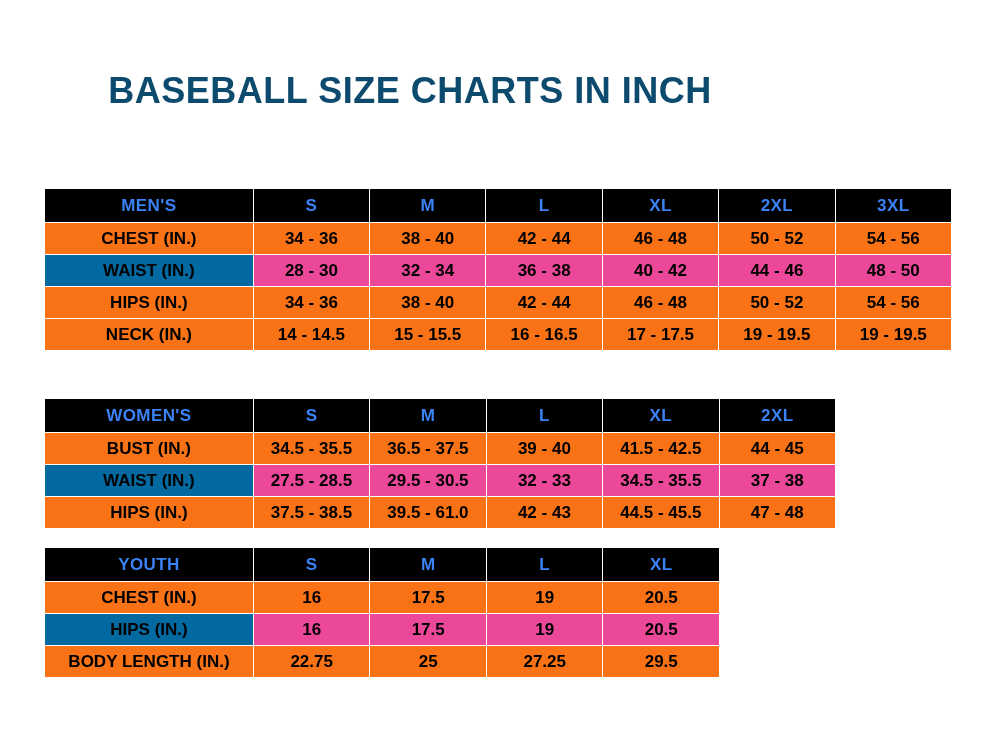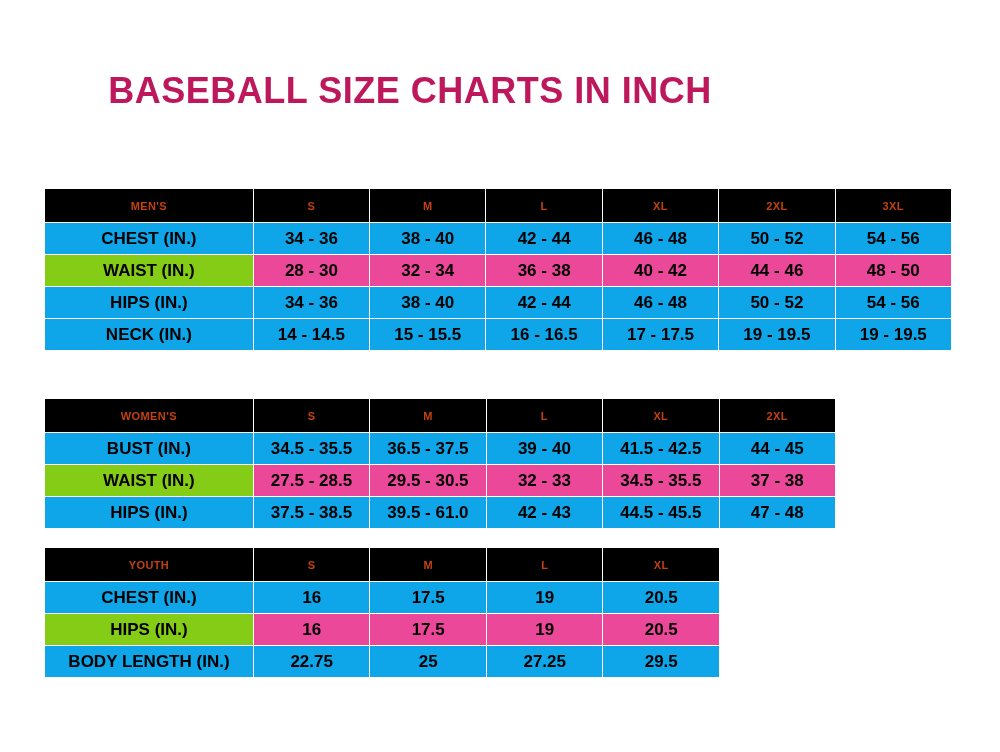--- a/index.html
+++ b/index.html
@@ -22,21 +22,21 @@
   }
   .title {
     position: absolute;
     top: 70px;
     left: 0;
     width: 820px;
     text-align: center;
     font-size: 36px;
     font-weight: bold;
     letter-spacing: 0.5px;
-    color: #be185d;
+    color: #0c4a6e;
   }
   .chart-block {
     position: absolute;
     left: 44px;
   }
   table.size-table {
     border-collapse: collapse;
     table-layout: fixed;
   }
   table.size-table td,
@@ -46,41 +46,41 @@
     font-weight: bold;
     font-size: 17px;
     color: #000000;
     padding: 0;
     height: 31px;
     vertical-align: middle;
     white-space: nowrap;
   }
   table.size-table thead th {
     background: #000000;
-    color: #c2410c;
-    font-size: 11px;
+    color: #3b82f6;
+    font-size: 17px;
     letter-spacing: 0.4px;
     height: 33px;
   }
   table.size-table thead th.label-head {
     text-align: center;
   }
   tr.row-even td {
-    background: #0ea5e9;
+    background: #f97316;
   }
   tr.row-odd td {
     background: #ec4899;
   }
   td.row-label {
     background: #ffffff;
     font-size: 17px;
     padding: 0 6px;
   }
   tr.row-odd td.row-label {
-    background: #84cc16;
+    background: #0369a1;
   }
   
   #mens-table { width: 908px; }
   #mens-table col.c-label { width: 208px; }
   #mens-table col.c-size  { width: 116px; }
   
   #womens-table { width: 792px; }
   #womens-table col.c-label { width: 208px; }
   #womens-table col.c-size  { width: 116px; }
   

